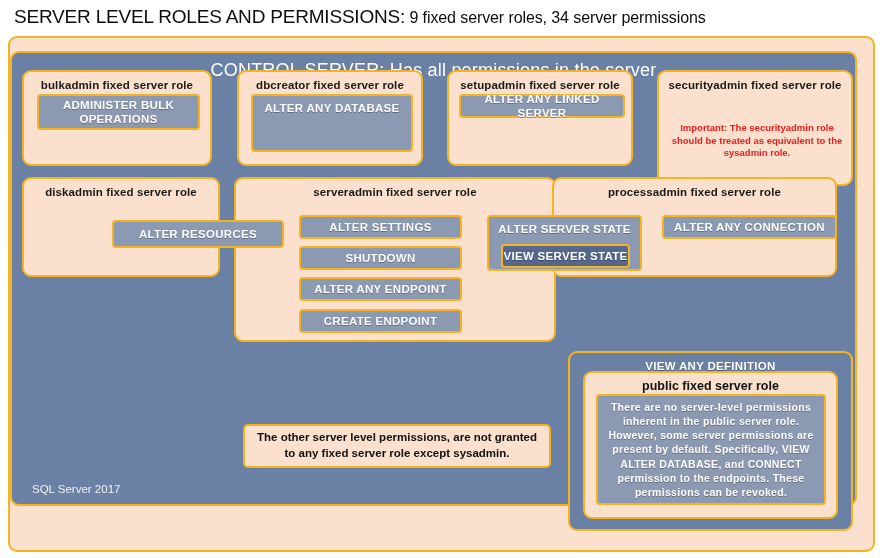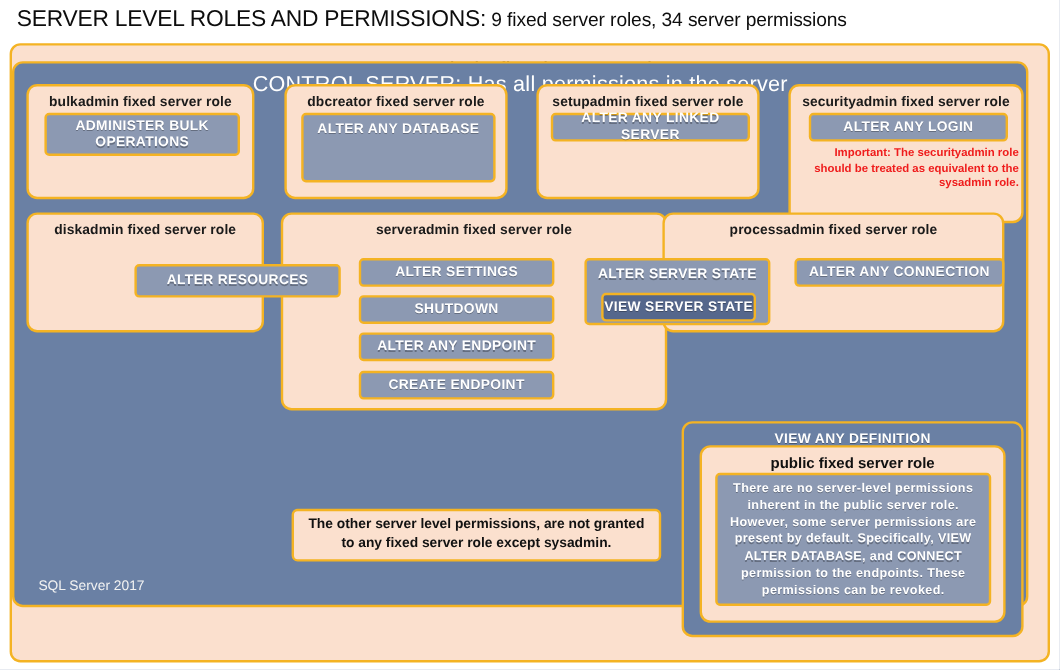--- a/index.html
+++ b/index.html
@@ -71,21 +71,21 @@
   #dbcreator-chip-inner{left:23px;top:48px;width:146px;height:26px;}
 
   #setupadmin-box{left:447px;top:70px;width:186px;height:96px;}
   #setupadmin-chip{left:10px;top:22px;width:166px;height:24px;}
 
   #securityadmin-box{left:657px;top:70px;width:196px;height:116px;}
   #securityadmin-chip{left:15px;top:22px;width:166px;height:24px;}
   #securityadmin-note{
     position:absolute;left:6px;top:50px;width:184px;
     font-size:9.5px;font-weight:bold;color:#ef1c1c;
-    text-align:right;line-height:1.32;
+    text-align:center;line-height:1.32;
   }
 
   
   #diskadmin-box{left:22px;top:177px;width:198px;height:100px;}
   #serveradmin-box{left:234px;top:177px;width:322px;height:165px;}
   #processadmin-box{left:552px;top:177px;width:285px;height:100px;}
 
   #alter-resources-chip{left:112px;top:220px;width:172px;height:28px;}
 
   #serveradmin-chip-1{left:299px;top:215px;width:163px;height:24px;}
@@ -152,21 +152,20 @@
   <div class="chip" id="dbcreator-chip">ALTER ANY DATABASE</div>
 </div>
 
 <div class="peach" id="setupadmin-box">
   <div class="role-title" style="top:7px">setupadmin fixed server role</div>
   <div class="chip" id="setupadmin-chip">ALTER ANY LINKED SERVER</div>
 </div>
 
 <div class="peach" id="securityadmin-box">
   <div class="role-title" style="top:7px">securityadmin  fixed server role</div>
-  <div class="chip" id="securityadmin-chip">ALTER ANY LOGIN</div>
   <div id="securityadmin-note">Important:  The securityadmin role should  be treated as equivalent to the sysadmin role.</div>
 </div>
 
 <div class="peach" id="diskadmin-box">
   <div class="role-title" style="top:7px">diskadmin  fixed server role</div>
 </div>
 
 <div class="peach" id="serveradmin-box">
   <div class="role-title" style="top:7px">serveradmin fixed server role</div>
 </div>

